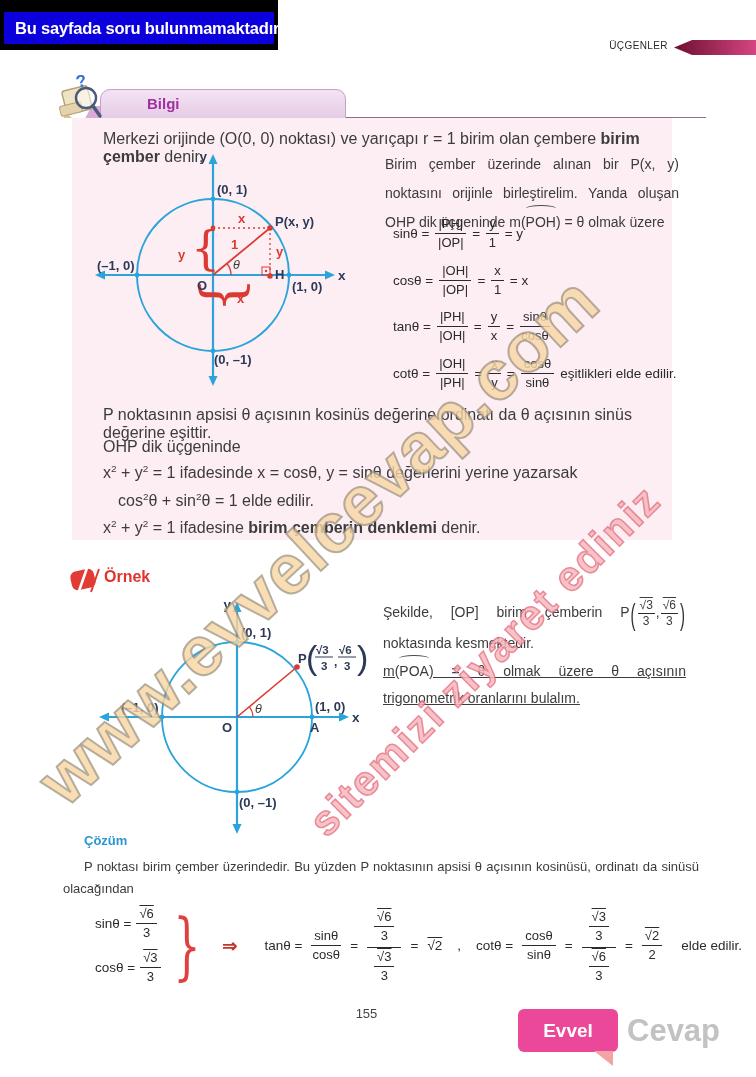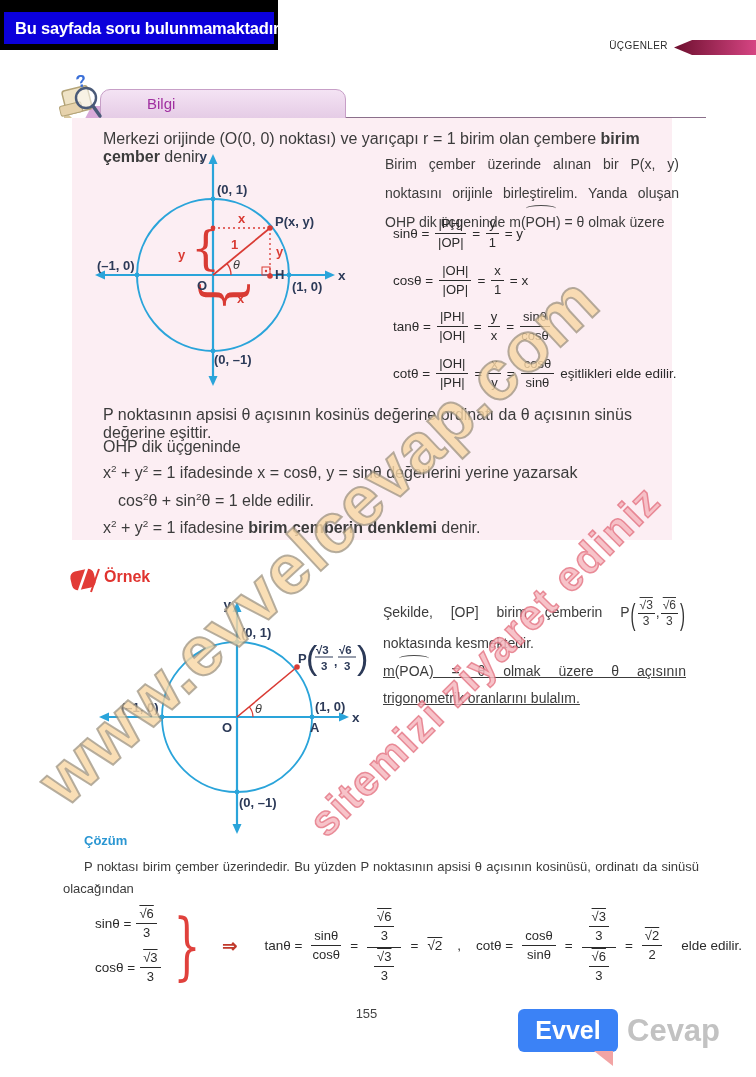--- a/index.html
+++ b/index.html
@@ -13,21 +13,21 @@
     font-weight:bold;font-size:16.5px;line-height:32px;padding-left:11px;box-sizing:border-box;
     white-space:nowrap;letter-spacing:-0.2px;}
   .chapter{left:592px;top:40px;width:76px;font-size:10px;color:#2b2b2b;letter-spacing:0.4px;text-align:right;}
   .chapter-arrow{left:674px;top:40px;width:82px;height:15px;
     background:linear-gradient(90deg,#6d0f2e,#d64583);
     clip-path:polygon(0 50%,22% 0,100% 0,100% 100%,22% 100%);}
 
   
   .bilgi-tab{left:100px;top:89px;width:246px;height:47px;background:linear-gradient(#f4e3f4,#dcbedd);
     border:1px solid #c79fc7;border-radius:10px 10px 10px 0;box-sizing:border-box;
-    font-weight:normal;font-size:15px;color:#a02fa0;line-height:27px;padding-left:46px;}
+    font-weight:bold;font-size:15px;color:#a02fa0;line-height:27px;padding-left:46px;}
   .tab-fold{left:88px;top:106px;width:24px;height:14px;background:#d9aad9;transform:skewX(-28deg);}
   .tab-line{left:346px;top:117px;width:360px;border-top:1.5px solid #8b6f8b;height:0;}
 
   .pinkbox{left:72px;top:118px;width:600px;height:422px;background:#fceef3;}
 
   .t14{font-size:16px;color:#3c3c3c;}
   .bold{font-weight:bold;}
   sup{font-size:0.62em;}
 
   .side-para{left:385px;top:150px;width:294px;font-size:14px;line-height:29px;text-align:justify;color:#3c3c3c;}
@@ -63,22 +63,22 @@
   .sol-brace{color:#e0413c;font-size:72px;font-weight:200;line-height:0;transform:scaleX(0.6);
     font-family:"DejaVu Serif",serif;margin-left:-6px;}
   .sol-implies{color:#c0392b;font-size:18px;font-weight:bold;margin:0 4px;}
   .fr.big > .n{padding:2px 7px 3px;}
   .fr.big{font-size:12.5px;}
   .sol-tail{margin-left:10px;}
 
   
   .pageno{left:0;top:1006px;width:733px;text-align:center;font-size:13px;color:#444;}
   .logo{left:518px;top:1009px;width:240px;height:60px;}
-  .logo-box{position:absolute;left:0;top:0;width:100px;height:43px;background:#3b82f6;border-radius:6px;
-    color:#fff;font-weight:bold;font-size:25px;text-align:center;line-height:43px;}
+  .logo-box{position:absolute;left:0;top:0;width:100px;height:43px;background:#ec4899;border-radius:6px;
+    color:#fff;font-weight:bold;font-size:19px;text-align:center;line-height:43px;}
   .logo-tail{position:absolute;left:76px;top:42px;width:0;height:0;
     border-left:19px solid transparent;border-top:15px solid #f2a4a4;}
   .logo-cevap{position:absolute;left:109px;top:0;font-weight:bold;font-size:31px;color:#c2c2c2;line-height:43px;}
 
   
   .wm{pointer-events:none;white-space:nowrap;z-index:6;font-weight:800;}
   .wm1{left:22px;top:762px;transform:rotate(-43deg);transform-origin:0 0;font-size:70px;
     color:#f8d7a6;-webkit-text-stroke:2px rgba(150,140,120,0.85);opacity:0.82;letter-spacing:1px;}
   .wm2{left:300px;top:812px;transform:rotate(-45deg);transform-origin:0 0;font-size:42px;
     color:#f6b9c0;-webkit-text-stroke:1.5px rgba(226,107,123,0.9);opacity:0.85;letter-spacing:2px;}

